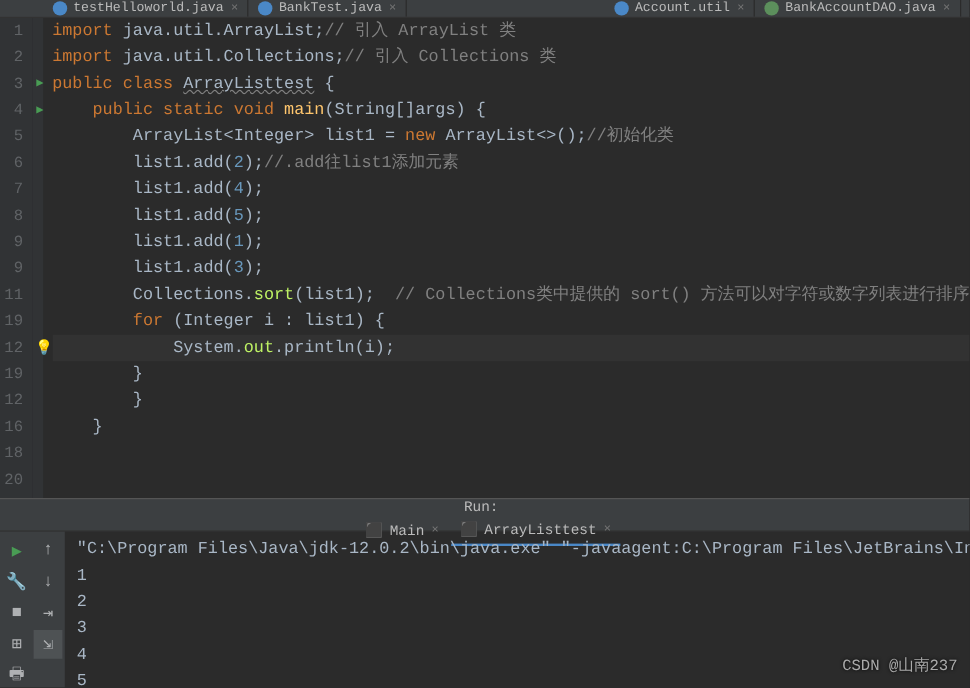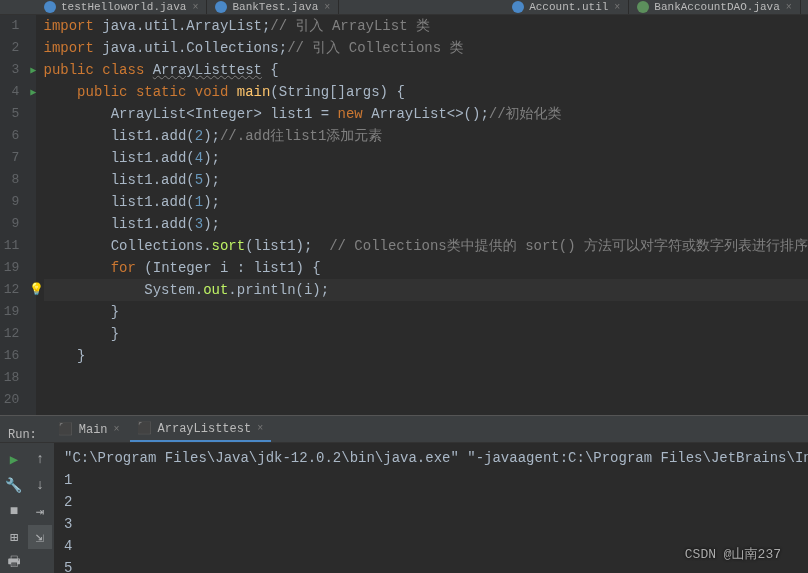--- a/index.html
+++ b/index.html
@@ -89,28 +89,29 @@
     .code-line.current { background: #323232; }
     .kw { color: #cc7832; }
     .num { color: #6897bb; }
     .cmt { color: #808080; }
     .type { color: #a9b7c6; }
     .method { color: #ffc66d; }
     .static-field { color: #bef264; }
     .underline { text-decoration: underline wavy #808080; text-decoration-thickness: 1px; }
     .run-panel-header {
       display: flex;
-      align-items: flex-end;
+      align-items: center;
       background: #3c3f41;
       height: 28px;
       border-top: 1px solid #555;
       border-bottom: 1px solid #323232;
       padding-left: 8px;
       font-size: 12px;
       color: #bbbbbb;
+      flex-direction: column;
     }
     .run-label { margin-right: 14px; }
     .run-tab {
       display: flex;
       align-items: center;
       padding: 4px 8px;
       margin-right: 2px;
     }
     .run-tab.active { border-bottom: 2px solid #4a88c7; }
     .run-tab-close { margin-left: 6px; color: #777; font-size: 10px; }
@@ -142,21 +143,21 @@
       flex: 1;
       padding: 4px 10px;
       font-size: 14px;
       line-height: 22px;
       color: #a9b7c6;
       white-space: pre;
     }
     .watermark {
       position: absolute;
       bottom: 10px;
-      right: 27px;
+      right: 10px;
       color: #aaa;
       font-size: 13px;
       text-shadow: 0 0 3px #000;
     }
   </style>
 </head>
 <body>
 
 <div class="tabs" id="tabs-container">
     <div class="tab">

